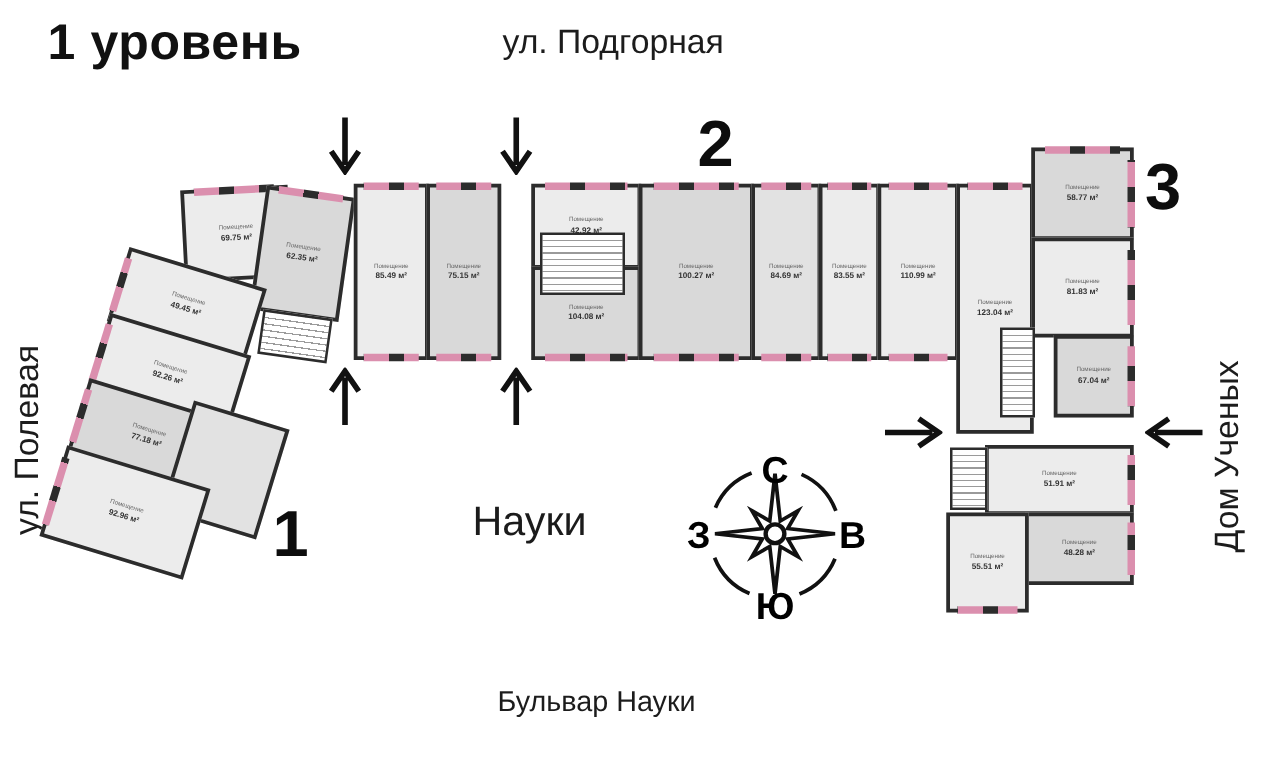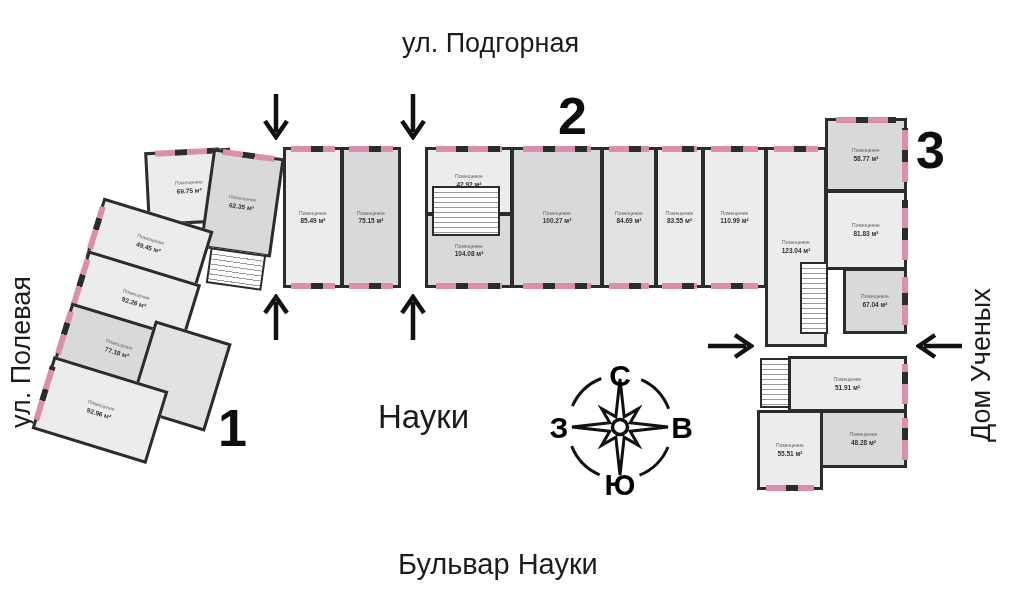--- a/index.html
+++ b/index.html
@@ -1,21 +1,21 @@
 <!DOCTYPE html>
 <html><head>
 <meta charset="utf-8">
 <style>
   html,body{margin:0;padding:0;background:#fff;}
   .canvas{position:relative;width:1023px;height:606px;background:#ffffff;
           font-family:"Liberation Sans",sans-serif;overflow:hidden;color:#111;}
   .title{position:absolute;left:38px;top:12px;font-size:40px;font-weight:700;letter-spacing:.5px;}
   .street{position:absolute;font-size:27px;color:#1c1c1c;}
-  .street.top{left:402px;top:18px;margin-top:10px;}
-  .street.bottom{left:398px;top:548px;font-size:29px;}
+  .street.top{left:402px;top:18px;}
+  .street.bottom{left:398px;top:548px;font-size:23px;}
   .vtext{writing-mode:vertical-rl;transform:rotate(180deg);}
   .street.left{left:6px;top:188px;height:240px;}
   .street.right{left:966px;top:182px;height:260px;}
   .courtyard{position:absolute;left:378px;top:398px;font-size:33px;color:#1b1b1b;}
   .bignum{position:absolute;font-size:52px;font-weight:700;color:#0d0d0d;}
 
   .room{position:absolute;background:#ececec;border:3px solid #2c2c2c;box-sizing:border-box;}
   .room.dark{background:#d9d9d9;}
   .room.mid{background:#e2e2e2;}
   .core{position:absolute;background:#ffffff;border:2px solid #2c2c2c;box-sizing:border-box;z-index:3;}
@@ -36,20 +36,21 @@
 
   .arrow{position:absolute;z-index:5;}
   .compass{position:absolute;left:545px;top:352px;z-index:5;}
   .compass text{font-family:"Liberation Sans",sans-serif;font-weight:700;}
 </style>
 </head>
 <body>
 
 <div class="canvas">
 
+  <div class="title">1 уровень</div>
   <div class="street top">ул. Подгорная</div>
   <div class="street left vtext">ул. Полевая</div>
   <div class="street right vtext">Дом Ученых</div>
   <div class="street bottom">Бульвар Науки</div>
   <div class="courtyard">Науки</div>
 
   <div class="bignum" style="left:218px;top:398px;">1</div>
   <div class="bignum" style="left:558px;top:86px;">2</div>
   <div class="bignum" style="left:916px;top:120px;">3</div>
 

